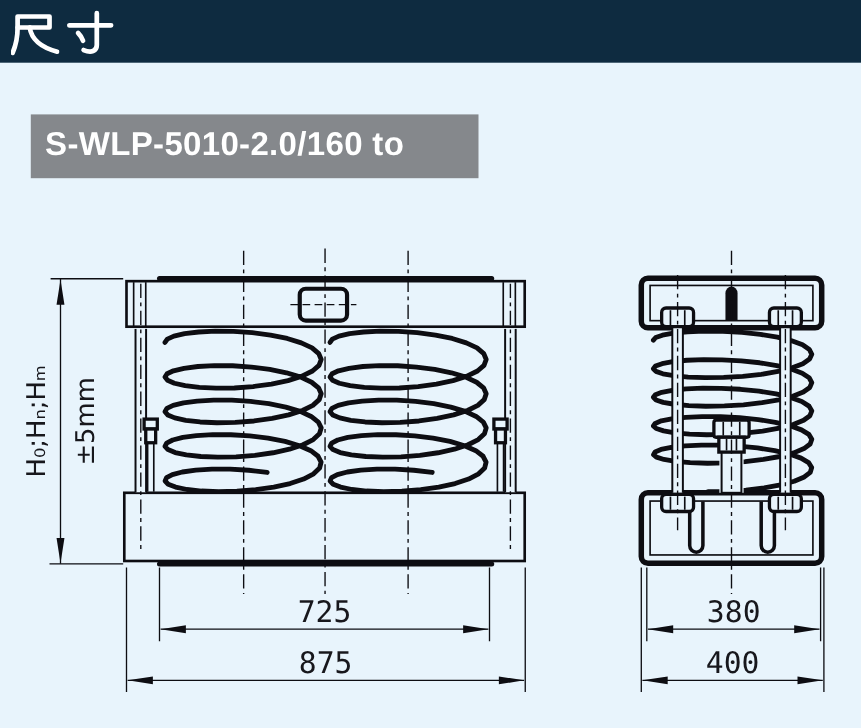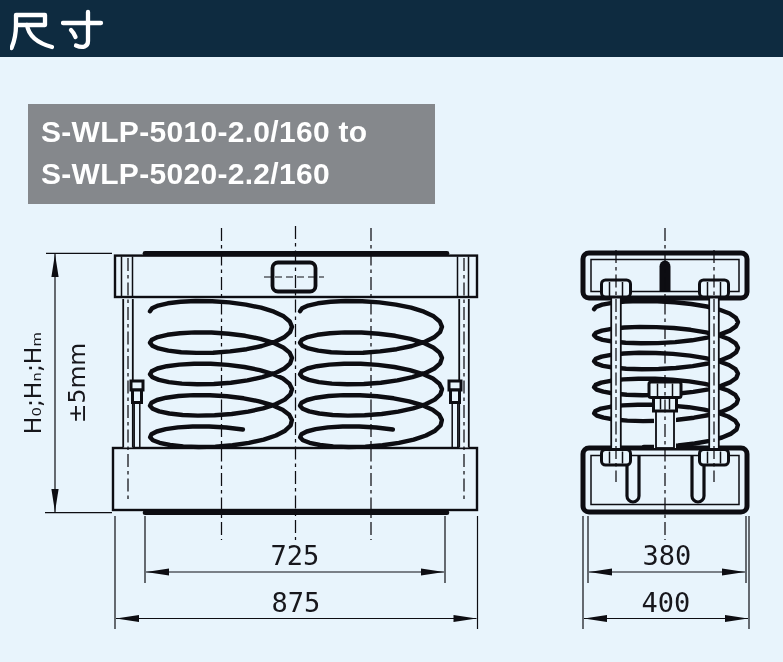--- a/index.html
+++ b/index.html
@@ -53,21 +53,20 @@
       <svg width="44" height="46" viewBox="0 0 44 46">
         <path class="title-stroke" d="M2 17 H40"></path>
         <path class="title-stroke" d="M27 6 V35 C27 40.5 22 42.5 15 39.5"></path>
         <path class="title-stroke" d="M10 24 C12 26 13.5 28 14.5 31"></path>
       </svg>
     </div>
   </div>
 
   <div class="model-label">
     <div>S-WLP-5010-2.0/160 to</div>
-    <div>S-WLP-5020-2.2/160</div>
   </div>
 
   <svg class="drawing" width="783" height="662" viewBox="0 0 783 662">
 
     <g>
 
       <rect class="s-th" x="113" y="448" width="364" height="62"></rect>
       <line class="s-pad" x1="145" y1="512.8" x2="447" y2="512.8"></line>
 
       <rect class="s-th" x="115" y="255.6" width="362" height="41.4"></rect>

